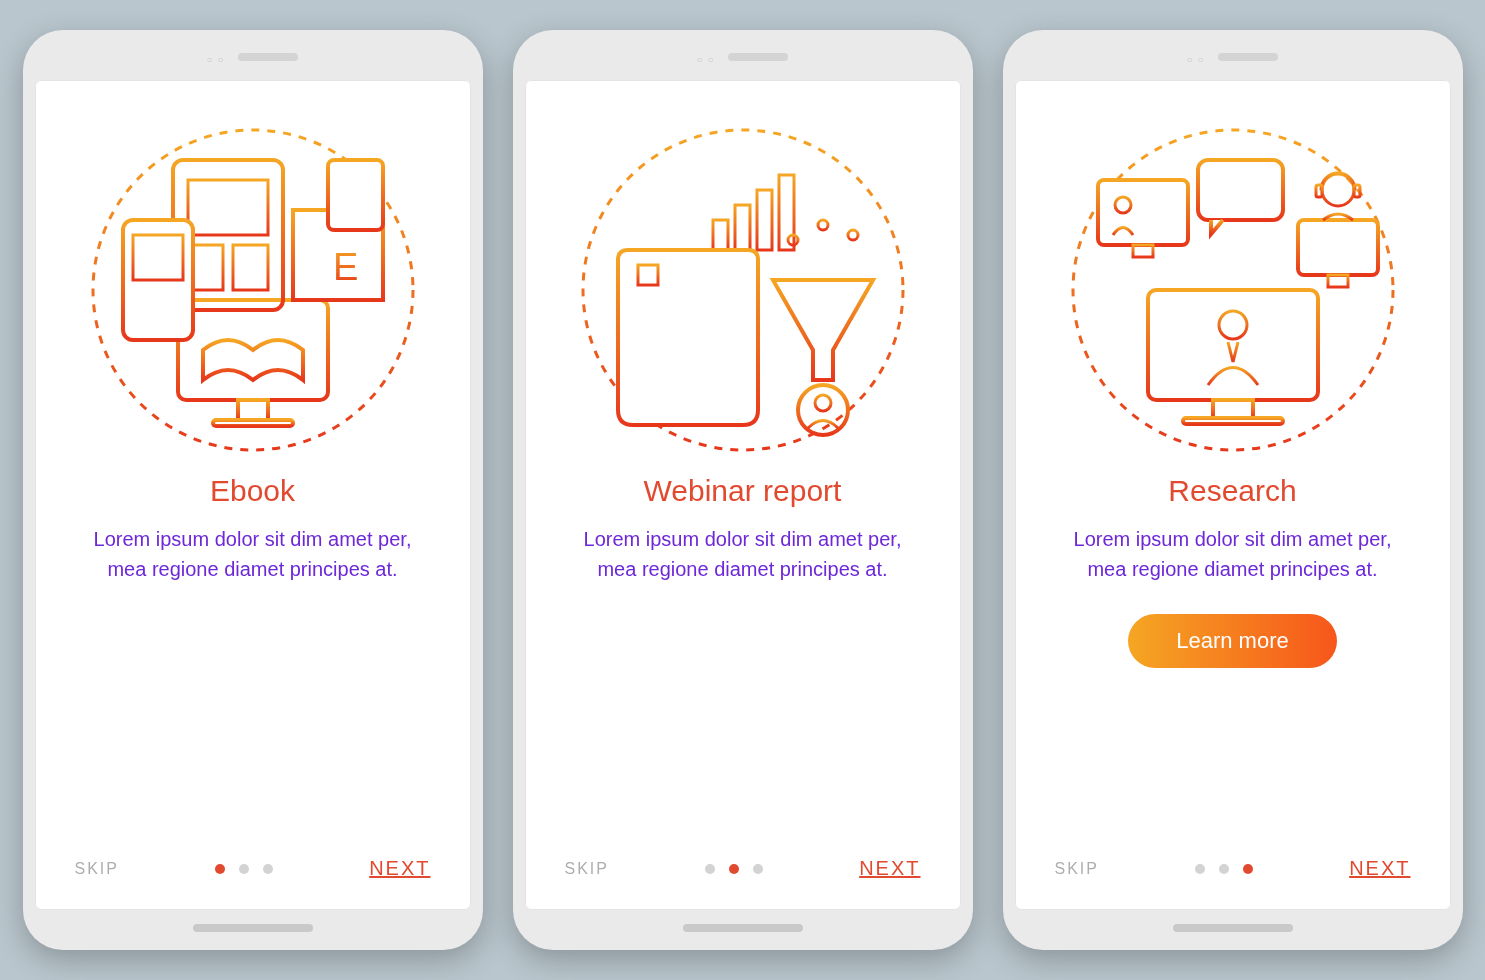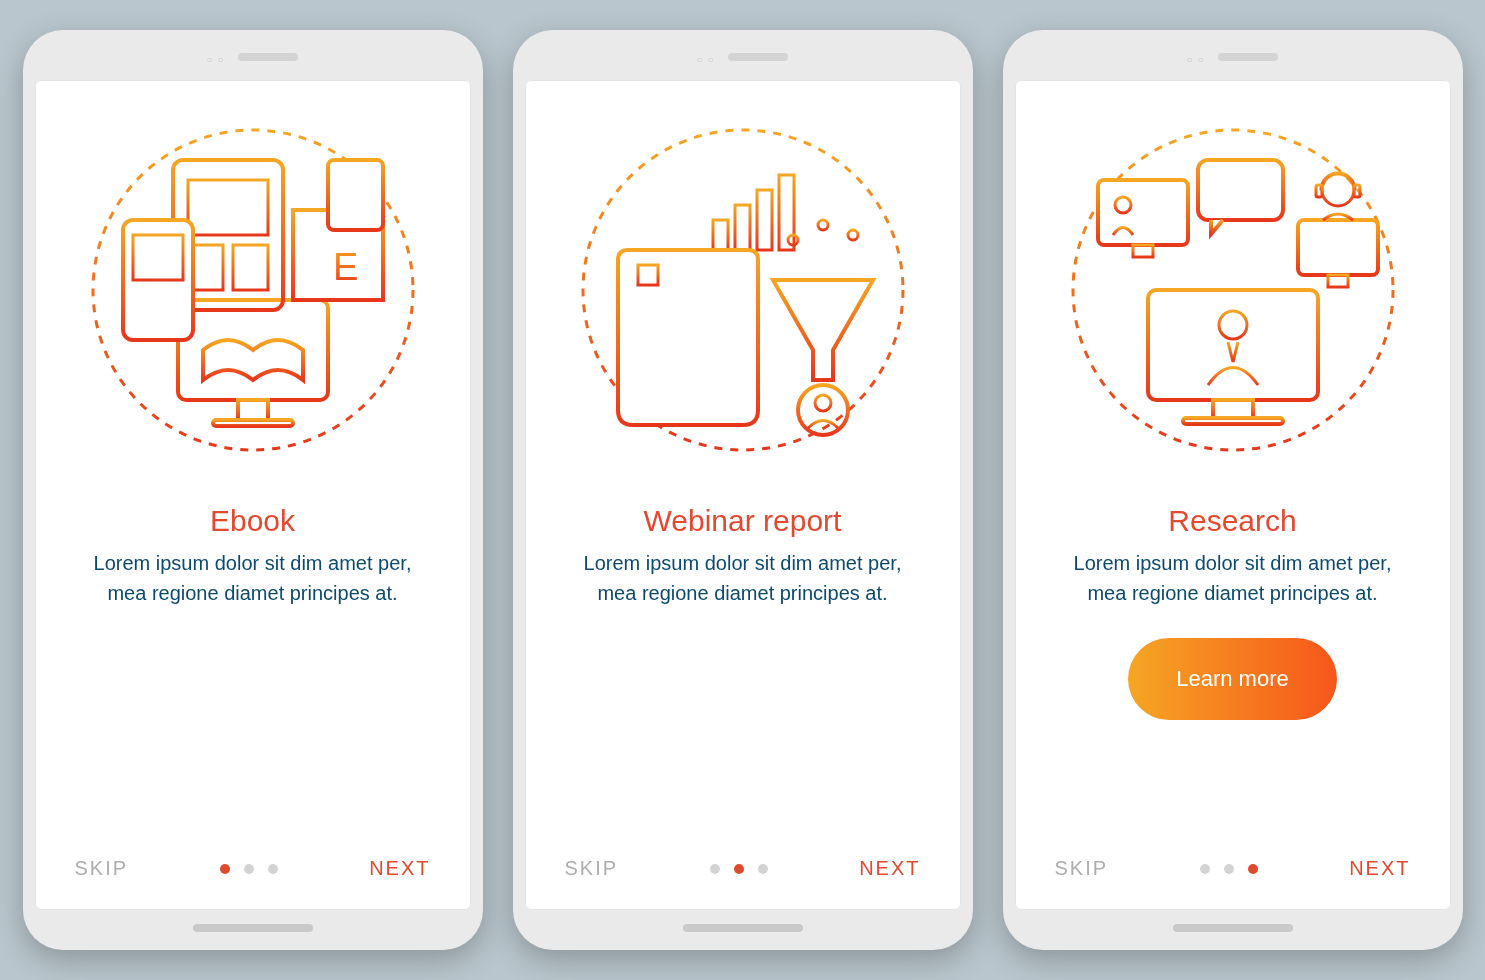--- a/index.html
+++ b/index.html
@@ -51,51 +51,51 @@
     position: relative;
   }
   .illus {
     width: 340px;
     height: 340px;
   }
   .title {
     color: #e24a2f;
     font-size: 30px;
     font-weight: 400;
-    margin-top: 44px;
+    margin-top: 14px;
   }
   .body {
-    color: #0c4a6e;
+    color: #6d28d9;
     font-size: 20px;
     line-height: 1.5;
     text-align: center;
-    margin-top: 10px;
+    margin-top: 16px;
     max-width: 360px;
   }
   .cta {
     margin-top: 30px;
     background: linear-gradient(90deg, #f5a623, #f7561b);
     color: #fff;
     border: none;
     border-radius: 999px;
-    padding: 28px 48px;
+    padding: 14px 48px;
     font-size: 22px;
     cursor: pointer;
   }
   .nav {
     position: absolute;
     bottom: 30px;
     left: 0; right: 0;
     display: flex;
     align-items: center;
     justify-content: space-between;
     padding: 0 40px;
   }
-  .nav .skip { color: #aeaeae; font-size: 20px; letter-spacing: 2px; cursor:pointer;text-align:right;}
-  .nav .next { color: #e24a2f; font-size: 20px; letter-spacing: 2px; font-weight: 500; cursor:pointer;}
+  .nav .skip { color: #aeaeae; font-size: 16px; letter-spacing: 2px; cursor:pointer;text-align:right;}
+  .nav .next { color: #e24a2f; font-size: 20px; letter-spacing: 2px; font-weight: 500; cursor:pointer;text-decoration:underline;}
   .pager { display: flex; gap: 14px; }
   .pager .dot {
     width: 10px; height: 10px; border-radius: 50%;
     background: #d3d3d3;
   }
   .pager .dot.active { background: #e24a2f; }
   .homebar {
     width: 120px; height: 8px; border-radius: 4px;
     background: #c9c9c9; margin-top: 14px;
   }

